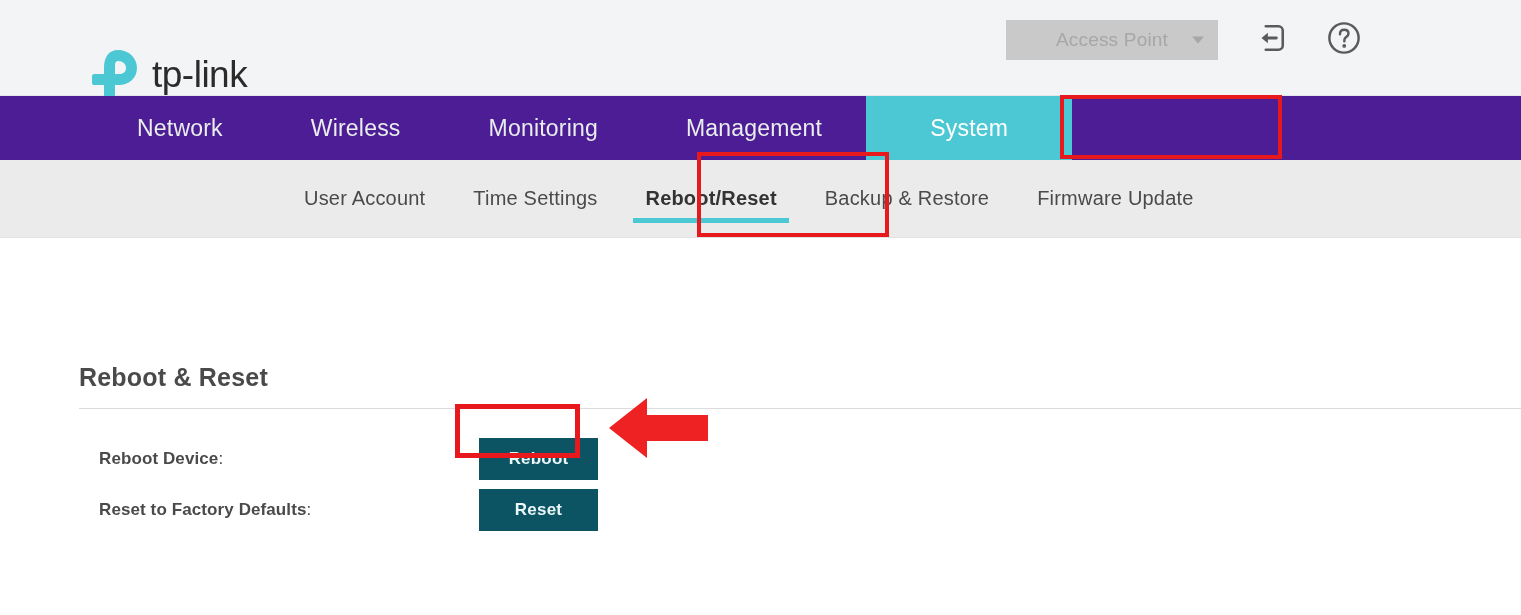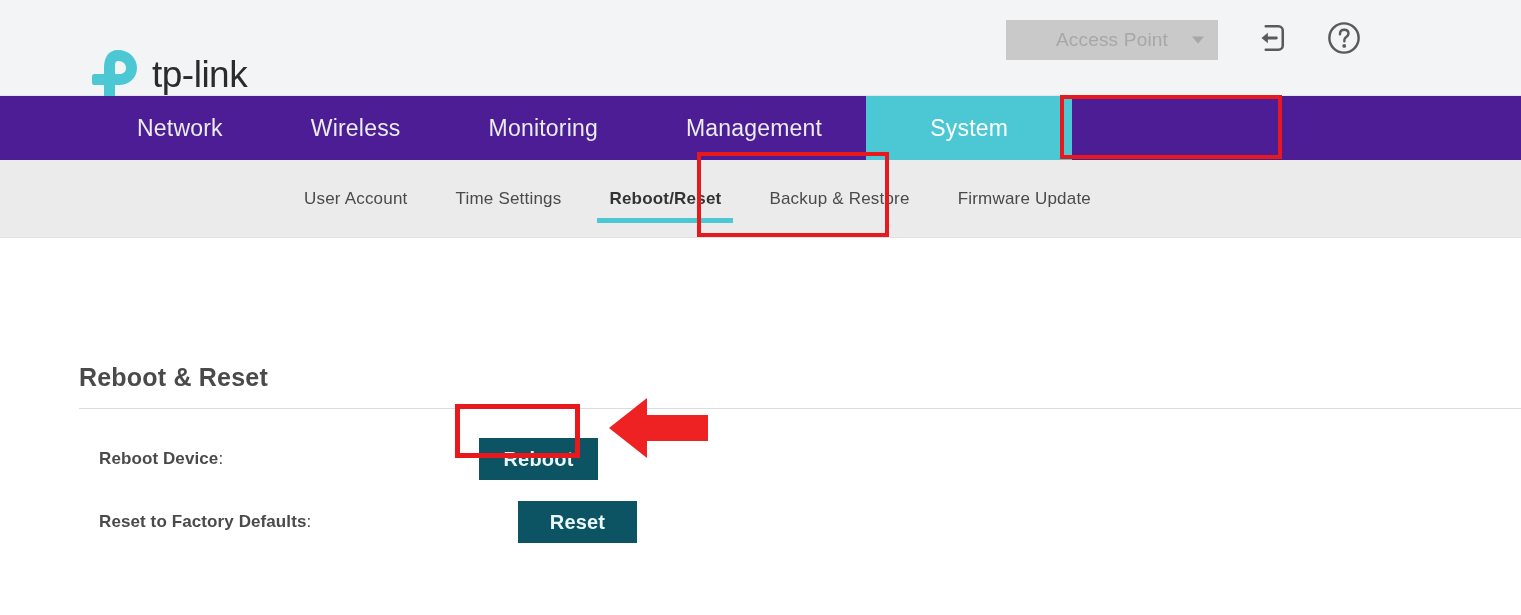--- a/index.html
+++ b/index.html
@@ -141,21 +141,21 @@
     display: flex;
     align-items: stretch;
   }
   .subnav-inner {
     display: flex;
     align-items: stretch;
     margin-left: 280px;
   }
   .subnav-item {
     color: #4a4a4a;
-    font-size: 17px;
+    font-size: 20px;
     display: flex;
     align-items: center;
     justify-content: center;
     cursor: pointer;
     padding: 0 24px;
     position: relative;
     letter-spacing: 0.2px;
   }
   .subnav-item.active {
     font-weight: bold;
@@ -205,40 +205,40 @@
   }
 
   .form-row {
     position: absolute;
     left: 79px;
     display: flex;
     align-items: center;
     height: 42px;
   }
   .row-reboot { top: 200px; }
-  .row-reset  { top: 263px; gap: 39px; }
+  .row-reset  { top: 251px; }
 
   .form-label {
     width: 380px;
     font-size: 17px;
     font-weight: bold;
     color: #4a4a4a;
     letter-spacing: 0.1px;
     margin-left: 20px;
   }
   .form-label .colon {
     font-weight: normal;
   }
   .action-btn {
     width: 119px;
     height: 42px;
     background: #0c5463;
     color: #eaf7f9;
     border: none;
-    font-size: 20px;
+    font-size: 17px;
     font-weight: bold;
     font-family: "Liberation Sans", sans-serif;
     cursor: pointer;
     display: flex;
     align-items: center;
     justify-content: center;
     letter-spacing: 0.2px;
   }
   .reset-annotation {
     position: absolute;

